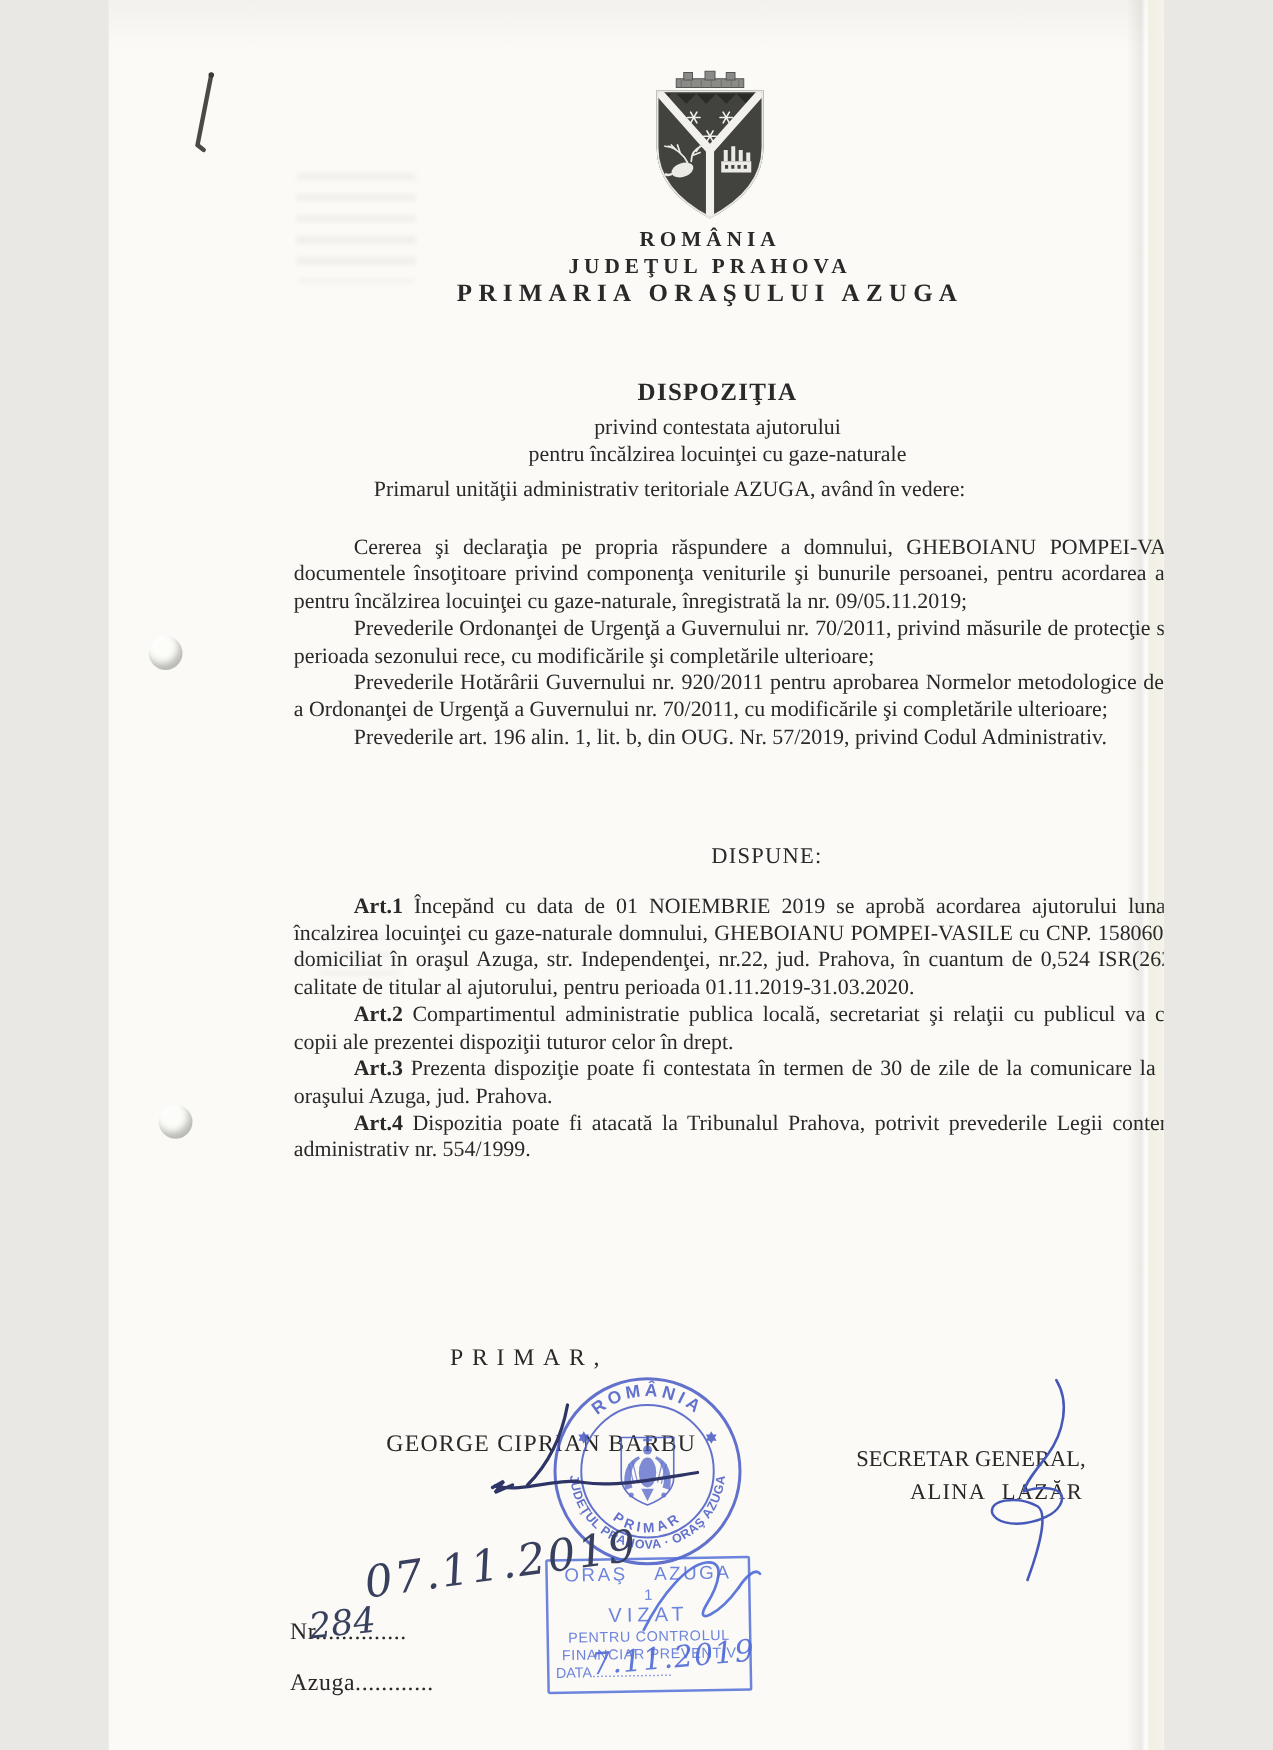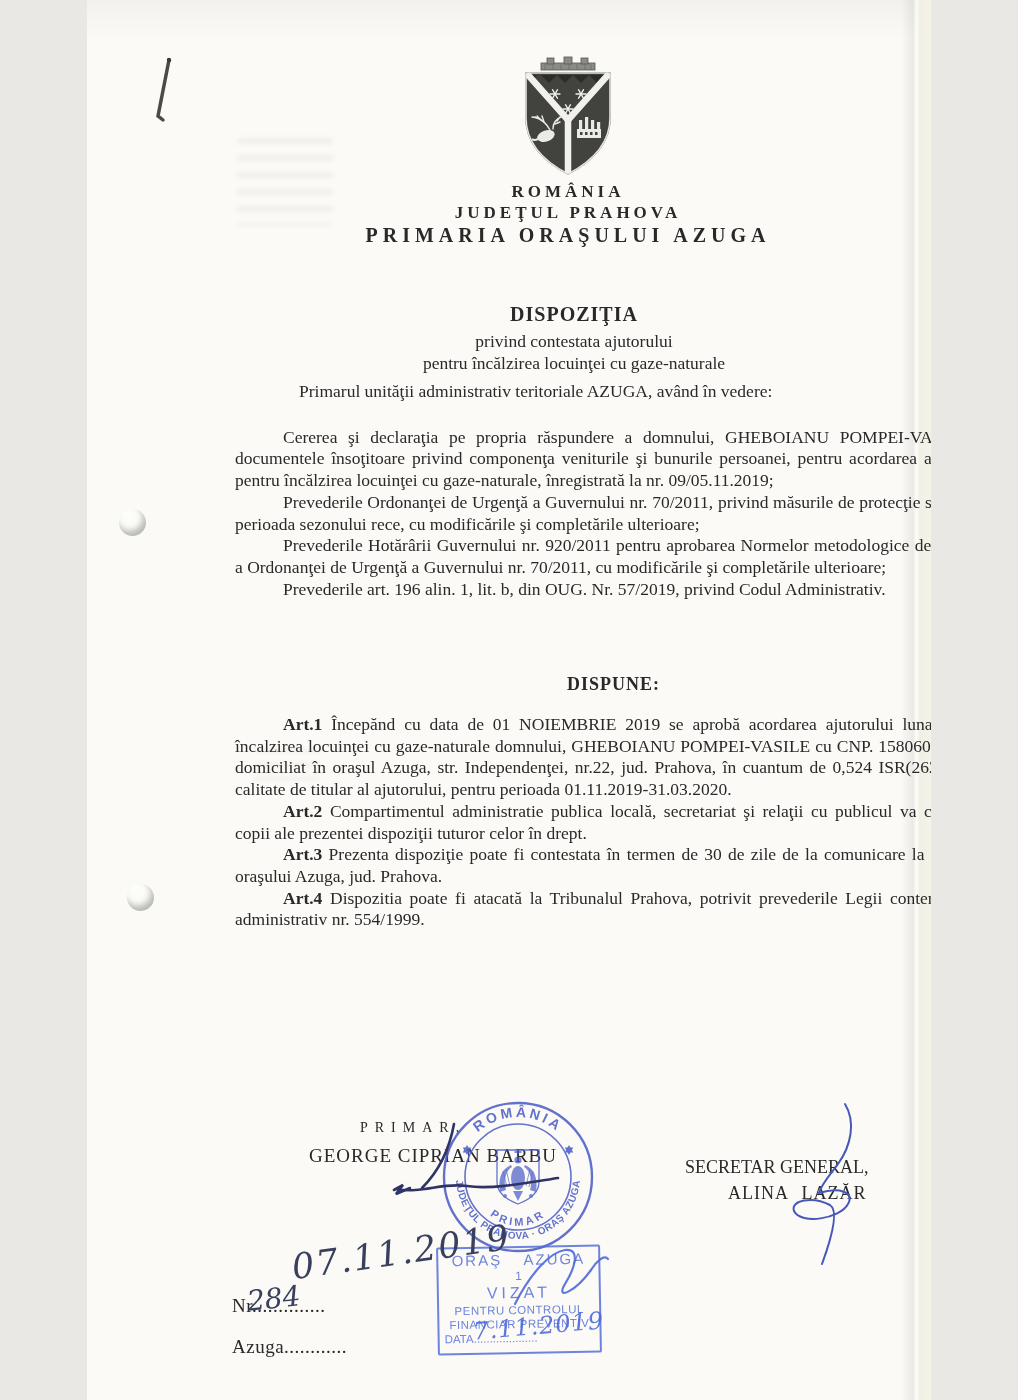--- a/index.html
+++ b/index.html
@@ -35,26 +35,26 @@
   .h-county{top:203px;font-size:17px;letter-spacing:4px;}
   .h-inst{top:224px;font-size:20px;letter-spacing:5px;}
   
   .titleblock{position:absolute;left:117px;top:303px;width:740px;text-align:center;}
   .t-main{font-size:20px;font-weight:bold;letter-spacing:1px;margin:0 0 4px 0;}
   .t-sub{font-size:17.5px;margin:0;line-height:22px;}
   
   .bodycol{position:absolute;left:148px;top:381px;width:757px;font-size:17.5px;line-height:21.7px;}
   .intro{margin:0 0 24px 0;text-indent:64px;}
   .para{margin:0;text-indent:48px;text-align:justify;}
-  .dispune{margin:74px 0 18px 0;text-align:center;font-weight:bold;font-size:18px;letter-spacing:1px;}
+  .dispune{margin:74px 0 18px 0;text-align:center;font-weight:normal;font-size:18px;letter-spacing:1px;}
   .art{margin:0;text-indent:48px;text-align:justify;}
   .art b{font-weight:bold;}
   
   .sig-label{position:absolute;font-size:18px;}
-  .primar-label{left:273px;top:1120px;letter-spacing:7px;font-size:14px;}
+  .primar-label{left:273px;top:1076px;letter-spacing:7px;font-size:19px;}
   .primar-name{left:222px;top:1145px;font-size:19px;letter-spacing:1px;}
   .secretar-label{left:598px;top:1157px;font-size:18px;}
   .secretar-name{left:641px;top:1183px;font-size:18px;letter-spacing:1px;word-spacing:8px;}
   
   .round-stamp{position:absolute;left:353px;top:1099px;opacity:.86;}
   .rect-stamp{position:absolute;left:350px;top:1246px;width:160px;height:104px;
     border:2.5px solid #4f6bd8;color:#4f6bd8;opacity:.82;text-align:center;
     font-family:"Liberation Sans", sans-serif;transform:rotate(-1deg);border-radius:2px;}
   .rs1{font-size:15px;letter-spacing:2px;word-spacing:16px;margin-top:3px;}
   .rs2{font-size:12px;margin-top:1px;}

